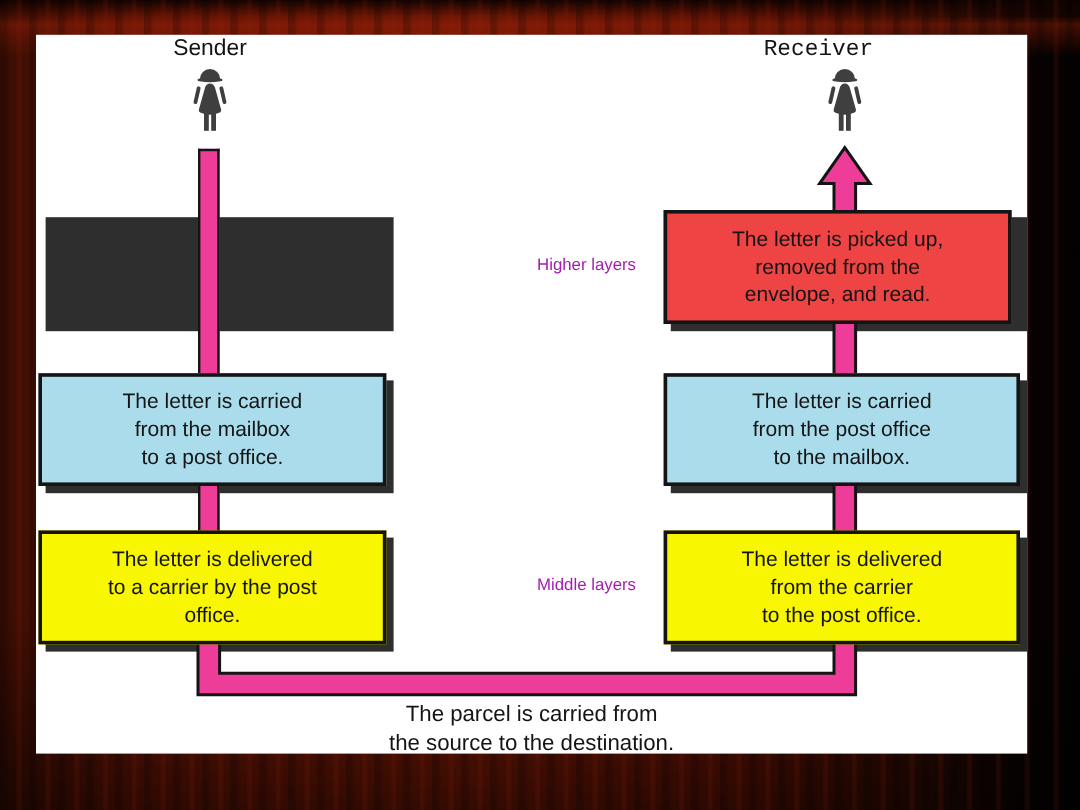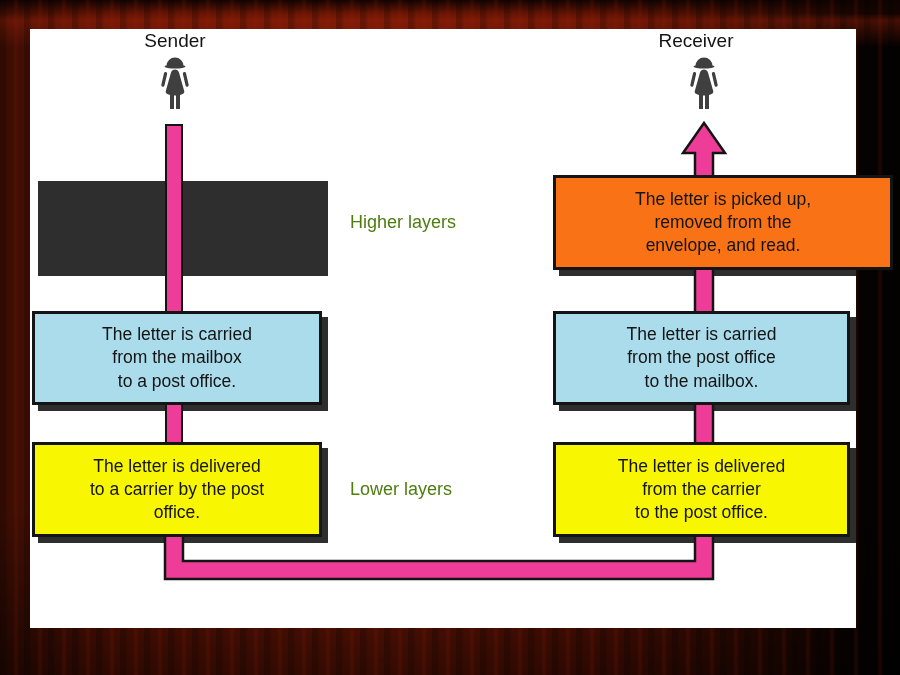--- a/index.html
+++ b/index.html
@@ -13,35 +13,35 @@
   .col-label{position:absolute;top:1px;width:120px;text-align:center;
              font-size:19px;color:#141414;z-index:5;}
   .person{position:absolute;width:44px;height:60px;z-index:2;}
   .bar{position:absolute;left:135px;top:95px;width:18px;height:411px;
        box-sizing:border-box;border:2px solid #141414;border-bottom:none;z-index:2;}
   .pipes{position:absolute;left:0;top:0;width:826px;height:599px;z-index:2;}
   .shadow{position:absolute;z-index:1;}
   .box{position:absolute;box-sizing:border-box;border:3px solid #141414;z-index:3;
        display:flex;align-items:center;justify-content:center;text-align:center;
        font-size:17.5px;line-height:1.32;color:#141414;white-space:pre-line;}
-  .layer-label{position:absolute;left:320px;width:180px;text-align:left;
-               font-size:18px;color:#4d7c0f;z-index:4;}
+  .layer-label{position:absolute;left:320px;width:180px;text-align:right;
+               font-size:14px;color:#a21caf;z-index:4;}
   .caption{position:absolute;left:153px;top:554px;width:520px;text-align:center;
            font-size:18.5px;line-height:1.3;color:#141414;white-space:pre-line;z-index:4;}
 </style>
 </head>
 <body>
 
 <div class="stage">
   <div class="backdrop"></div>
 
   <div class="panel">
 
     <div class="col-label" style="left:85px;">Sender</div>
-    <div class="col-label" style="left:606px;">Receiver</div>
+    <div class="col-label" style="left:592px;font-family:Liberation Mono, monospace;">Receiver</div>
 
     <svg class="person" style="left:123px;top:26px;" viewBox="0 0 44 60">
       <g fill="#3f3f3f">
         <path d="M13.5,11 a8.5,8.5 0 0 1 17,0 z"></path>
         <ellipse cx="22" cy="11.6" rx="10.5" ry="1.9"></ellipse>
         <path d="M22,14.5 c1.8,0 3.4,1.2 4,3 l5.2,18.5 c0.4,1.4 -0.3,2.4 -1.6,3 c-2.3,1 -4.9,1.6 -7.6,1.6 c-2.7,0 -5.3,-0.6 -7.6,-1.6 c-1.3,-0.6 -2,-1.6 -1.6,-3 l5.2,-18.5 c0.6,-1.8 2.2,-3 4,-3 z"></path>
         <rect x="11.2" y="17" width="3.2" height="15" rx="1.6" transform="rotate(13 12.8 17.5)"></rect>
         <rect x="29.6" y="17" width="3.2" height="15" rx="1.6" transform="rotate(-13 31.2 17.5)"></rect>
         <rect x="17" y="40" width="4" height="14"></rect>
         <rect x="23" y="40" width="4" height="14"></rect>
@@ -67,33 +67,35 @@
     </svg>
 
     <div class="shadow" style="left: 8px; top: 152px; width: 290px; height: 95px; background: rgb(46, 46, 46);"></div>
     <div class="shadow" style="left: 529px; top: 152px; width: 297px; height: 95px; background: rgb(46, 46, 46);"></div>
     <div class="shadow" style="left: 8px; top: 288px; width: 290px; height: 94px; background: rgb(46, 46, 46);"></div>
     <div class="shadow" style="left: 529px; top: 288px; width: 297px; height: 94px; background: rgb(46, 46, 46);"></div>
     <div class="shadow" style="left: 8px; top: 419px; width: 290px; height: 95px; background: rgb(46, 46, 46);"></div>
     <div class="shadow" style="left: 529px; top: 419px; width: 297px; height: 95px; background: rgb(46, 46, 46);"></div>
 
     <div class="layer-label" style="top:183px;">Higher layers</div>
-    <div class="box" style="left: 523px; top: 146px; width: 340px; height: 95px; background: #f97316;">The letter is picked up,
+    <div class="box" style="left: 523px; top: 146px; width: 290px; height: 95px; background: #ef4444;">The letter is picked up,
 removed from the
 envelope, and read.</div>
 
     <div class="box" style="left: 2px; top: 282px; width: 290px; height: 94px; background: rgb(171, 220, 236);">The letter is carried
 from the mailbox
 to a post office.</div>
     <div class="box" style="left: 523px; top: 282px; width: 297px; height: 94px; background: rgb(171, 220, 236);">The letter is carried
 from the post office
 to the mailbox.</div>
 
     <div class="box" style="left: 2px; top: 413px; width: 290px; height: 95px; background: rgb(248, 246, 0);">The letter is delivered
 to a carrier by the post
 office.</div>
-    <div class="layer-label" style="top:450px;">Lower layers</div>
+    <div class="layer-label" style="top:450px;">Middle layers</div>
     <div class="box" style="left: 523px; top: 413px; width: 297px; height: 95px; background: rgb(248, 246, 0);">The letter is delivered
 from the carrier
 to the post office.</div>
 
+    <div class="caption">The parcel is carried from
+the source to the destination.</div>
   </div>
 </div>
 
 </body></html>

